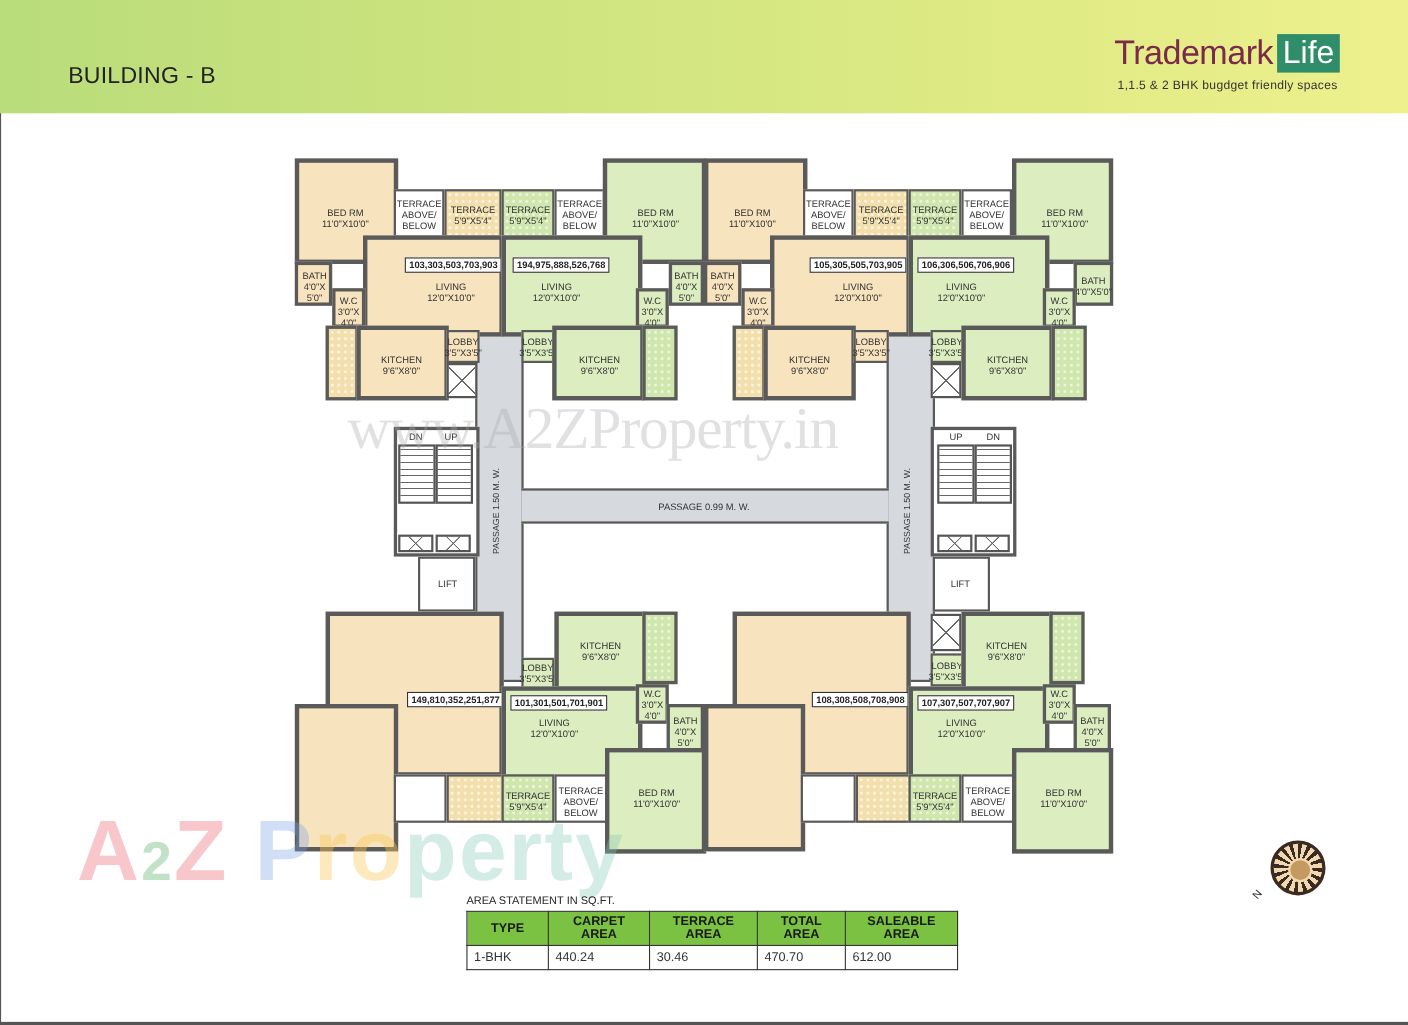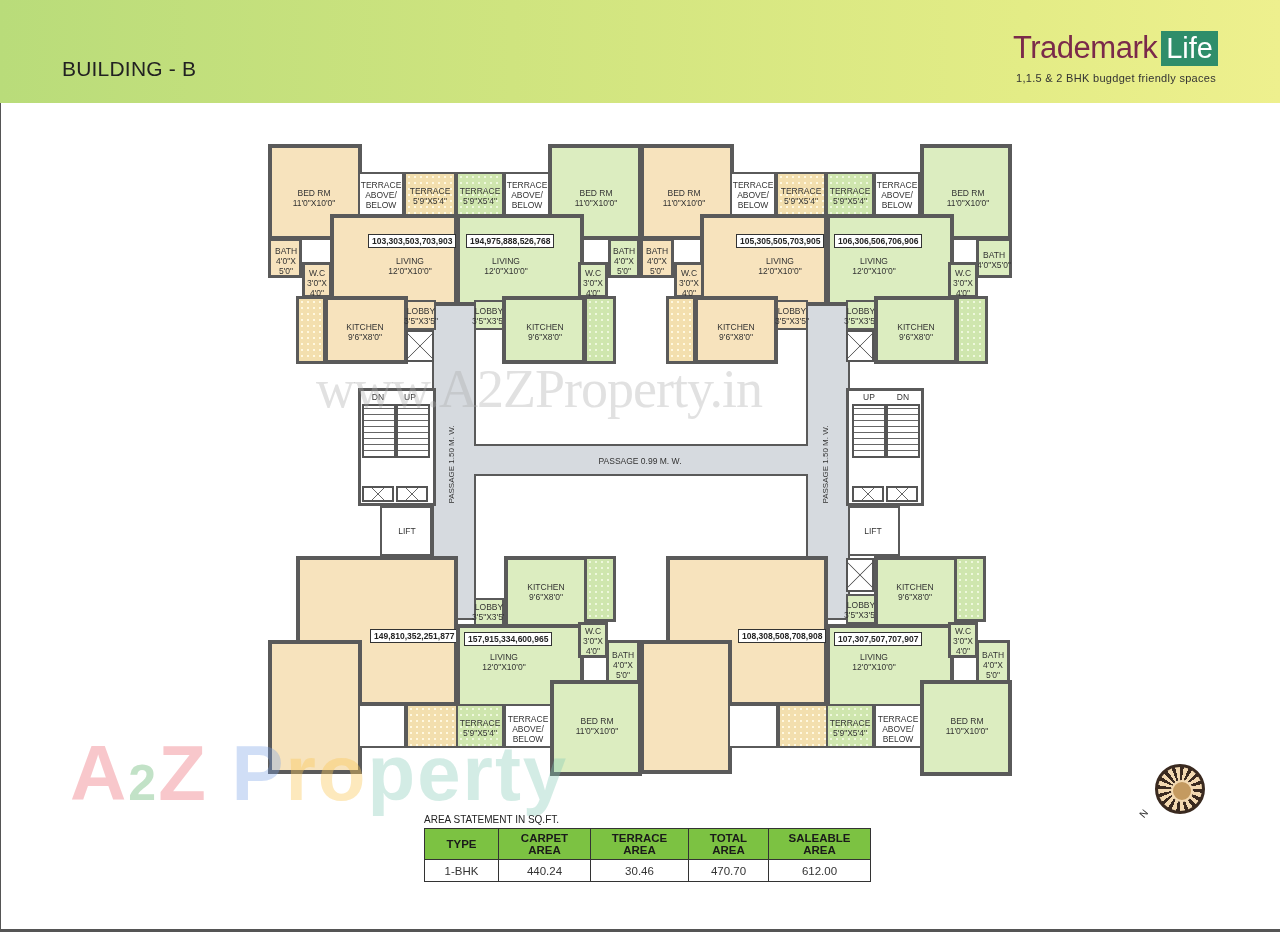--- a/index.html
+++ b/index.html
@@ -34,21 +34,21 @@
   .wm-logo { position: absolute; left: 70px; top: 728px; font-size: 78px; font-weight: bold; letter-spacing: 2px; }
   .wm-a { color: rgba(240,130,140,0.45); }
   .wm-2 { color: rgba(120,190,130,0.45); font-size: 50px; }
   .wm-z { color: rgba(240,130,140,0.45); }
   .wm-p { color: rgba(120,160,230,0.35); }
   .wm-o { color: rgba(250,200,90,0.4); }
   .wm-rest { color: rgba(130,200,180,0.35); margin-top: 45px; }
   .area-title { position: absolute; left: 424px; top: 814px; font-size: 10px; color: #222; }
   table.area { position: absolute; left: 424px; top: 828px; border-collapse: collapse; font-size: 11.5px; }
   table.area th { background: #7cc242; color: #1a1a1a; font-weight: bold; padding: 3px 6px; border: 1px solid #333; height: 20px; }
-  table.area td { background: #fff; text-align: center; padding: 3px 6px; border: 1px solid #333; height: 22px; color: #333; }
+  table.area td { background: #fff; text-align: left; padding: 3px 6px; border: 1px solid #333; height: 22px; color: #333; }
   .compass { position: absolute; left: 1155px; top: 764px; width: 50px; height: 50px; border-radius: 50%; border: 3px solid #3a2a20;
      background: repeating-conic-gradient(#3a2a20 0 10deg, #f2d8b0 10deg 22.5deg); }
   .compass::after { content: ""; position: absolute; left: 13px; top: 13px; width: 18px; height: 18px; border-radius: 50%; background: #c49a60; border: 2px solid #f2d8b0; }
   .compass-n { position: absolute; left: 1140px; top: 808px; font-size: 10px; transform: rotate(-50deg); color: #333; }
 </style>
 </head>
 <body>
 
 <div class="frame"></div>
 
@@ -218,21 +218,21 @@
   <div class="room white" style="left:358px;top:704px;width:48px;height:44px;border-width:2px;"></div>
 
   <div class="room green" style="left:474px;top:598px;width:30px;height:30px;border-width:2px;"></div>
   <div class="lbl" style="left:489px;top:602px;">LOBBY
 3'5"X3'5"</div>
   <div class="room green" style="left:504px;top:556px;width:84px;height:72px;"></div>
   <div class="lbl" style="left:546px;top:582px;">KITCHEN
 9'6"X8'0"</div>
   <div class="room terr-g" style="left:584px;top:556px;width:32px;height:66px;border-width:3px;"></div>
   <div class="room green" style="left:456px;top:624px;width:128px;height:84px;"></div>
-  <div class="unit-tag" style="left:464px;top:632px;">157,915,334,600,965</div>
+  <div class="unit-tag" style="left:464px;top:632px;">101,301,501,701,901</div>
   <div class="lbl" style="left:504px;top:652px;">LIVING
 12'0"X10'0"</div>
   <div class="room green" style="left:578px;top:622px;width:30px;height:36px;border-width:3px;"></div>
   <div class="lbl" style="left:593px;top:626px;">W.C
 3'0"X
 4'0"</div>
   <div class="room green" style="left:606px;top:640px;width:34px;height:44px;border-width:3px;"></div>
   <div class="lbl" style="left:623px;top:650px;">BATH
 4'0"X
 5'0"</div>

